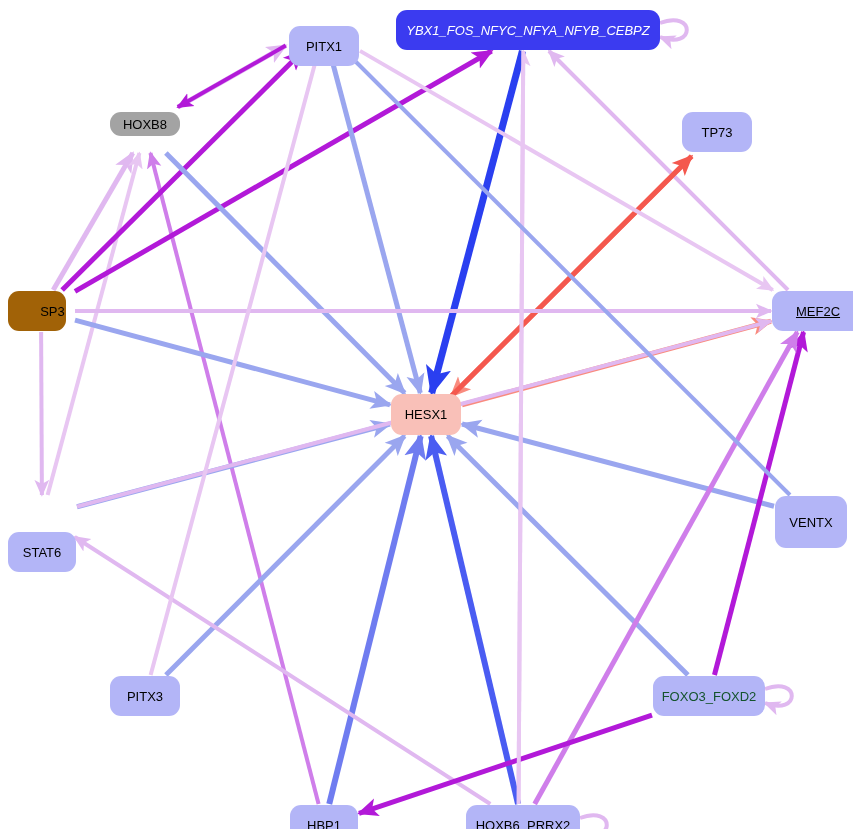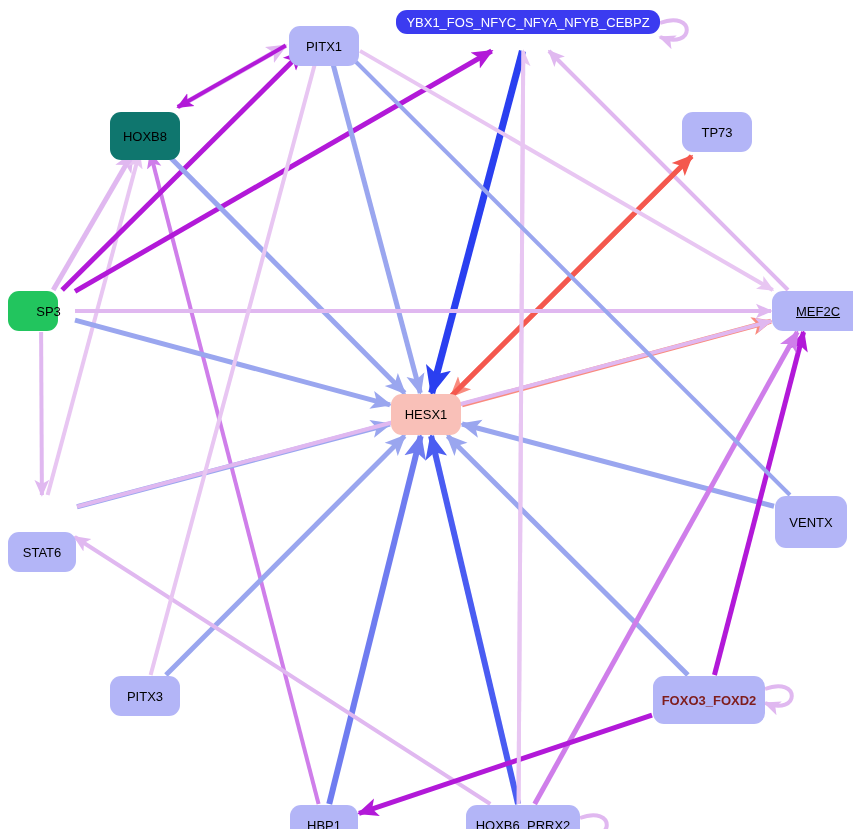--- a/index.html
+++ b/index.html
@@ -153,48 +153,48 @@
         <line x1="150.64414414414415" y1="675" x2="318.35585585585585" y2="51" stroke="#e8c6f2" stroke-width="4" stroke-linecap="butt"></line>
       </g>
       <g>
         <line x1="789.9567901234568" y1="495" x2="345.0432098765432" y2="51" stroke="#9aa6ef" stroke-width="4" stroke-linecap="butt"></line>
       </g>
     </svg>
   <div id="nodes">
       <div class="nodebox" style="left: 289px; top: 10px; width: 70px; height: 40px; background: rgb(179, 181, 247); color: rgb(0, 0, 0); margin-top: 16px;">
         <span>PITX1</span>
       </div>
-      <div class="nodebox" style="left: 396px; top: 10px; width: 264px; height: 24px; background: rgb(59, 59, 240); color: rgb(255, 255, 255);">
+      <div class="nodebox" style="left: 396px; top: 10px; width: 264px; height: 40px; background: rgb(59, 59, 240); color: rgb(255, 255, 255); font-style: italic;">
         <span>YBX1_FOS_NFYC_NFYA_NFYB_CEBPZ</span>
       </div>
-      <div class="nodebox" style="left: 110px; top: 112px; width: 70px; height: 48px; background: #0f766e; color: rgb(0, 0, 0);">
+      <div class="nodebox" style="left: 110px; top: 112px; width: 70px; height: 24px; background: #a3a3a3; color: rgb(0, 0, 0);">
         <span>HOXB8</span>
       </div>
       <div class="nodebox" style="left: 682px; top: 112px; width: 70px; height: 40px; background: rgb(179, 181, 247); color: rgb(0, 0, 0);">
         <span>TP73</span>
       </div>
-      <div class="nodebox" style="left: 8px; top: 291px; width: 50px; height: 40px; background: #22c55e; color: rgb(0, 0, 0); padding-left: 31px;">
+      <div class="nodebox" style="left: 8px; top: 291px; width: 58px; height: 40px; background: #a16207; color: rgb(0, 0, 0); padding-left: 31px;">
         <span>SP3</span>
       </div>
       <div class="nodebox" style="left: 772px; top: 291px; width: 92px; height: 40px; background: rgb(179, 181, 247); color: rgb(0, 0, 0); text-decoration: underline;">
         <span>MEF2C</span>
       </div>
       <div class="nodebox" style="left: 391px; top: 394px; width: 70px; height: 41px; background: rgb(249, 192, 184); color: rgb(0, 0, 0);">
         <span>HESX1</span>
       </div>
       <div class="nodebox" style="left: 8px; top: 496px; width: 68px; height: 40px; background: rgb(179, 181, 247); color: rgb(0, 0, 0); margin-top: 36px;">
         <span>STAT6</span>
       </div>
       <div class="nodebox" style="left: 775px; top: 496px; width: 72px; height: 52px; background: rgb(179, 181, 247); color: rgb(0, 0, 0);">
         <span>VENTX</span>
       </div>
       <div class="nodebox" style="left: 110px; top: 676px; width: 70px; height: 40px; background: rgb(179, 181, 247); color: rgb(0, 0, 0);">
         <span>PITX3</span>
       </div>
-      <div class="nodebox" style="left: 653px; top: 676px; width: 112px; height: 48px; background: rgb(179, 181, 247); color: #7f1d1d; font-weight: bold;">
+      <div class="nodebox" style="left: 653px; top: 676px; width: 112px; height: 40px; background: rgb(179, 181, 247); color: #14532d;">
         <span>FOXO3_FOXD2</span>
       </div>
       <div class="nodebox" style="left: 290px; top: 805px; width: 68px; height: 40px; background: rgb(179, 181, 247); color: rgb(0, 0, 0);">
         <span>HBP1</span>
       </div>
       <div class="nodebox" style="left: 466px; top: 805px; width: 114px; height: 40px; background: rgb(179, 181, 247); color: rgb(0, 0, 0);">
         <span>HOXB6_PRRX2</span>
       </div>
     </div>
 </div>

